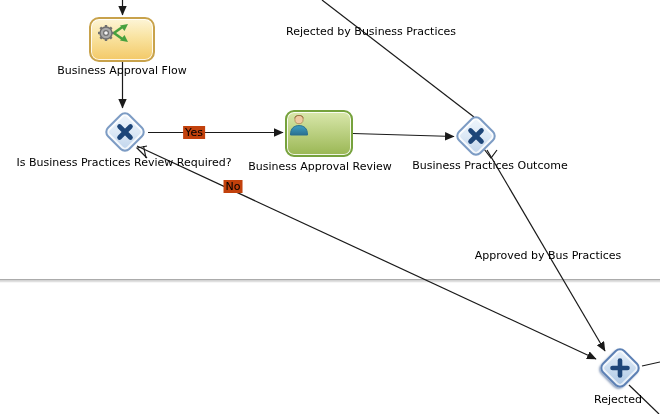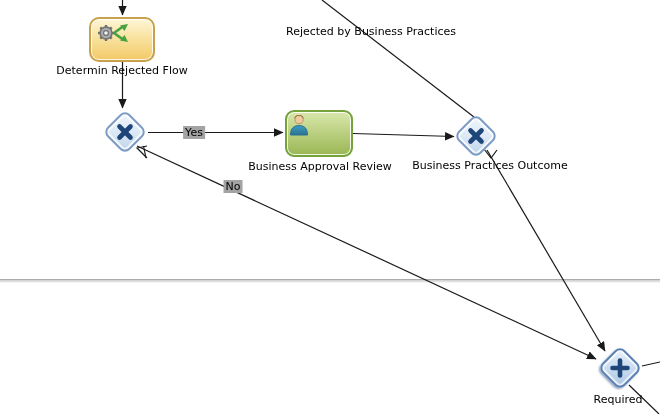--- a/index.html
+++ b/index.html
@@ -10,21 +10,21 @@
   #edge-layer{position:absolute;left:0;top:0;width:660px;height:414px;}
 
   .node-label{
     position:absolute;transform:translateX(-50%);white-space:nowrap;
     font-size:11px;color:#000;line-height:13px;
   }
   .edge-label{
     position:absolute;transform:translateX(-50%);white-space:nowrap;
     font-size:11px;color:#000;line-height:13px;text-align:center;
   }
-  .edge-label.bg{background:#a3a3a3;padding:0 2px;}
+  .edge-label.bg{background:#c2410c;padding:0 2px;}
 
   .task{
     position:absolute;box-sizing:border-box;
     box-shadow:inset 0 0 0 1px rgba(255,255,255,.85);
   }
   .task.yellow{
     left:89px;top:17px;width:66px;height:45px;border-radius:10px;
     border:2px solid var(--task-yellow-border);
     background:linear-gradient(180deg,var(--task-yellow-top) 0%,var(--task-yellow-mid) 45%,var(--task-yellow-bottom) 100%);
   }
@@ -124,29 +124,30 @@
     <circle cx="11" cy="12" r="2.4" fill="#f4f4f4" style="stroke:var(--icon-gear-outline)" stroke-width="1.2"></circle>
     <g style="stroke:var(--icon-arrow-green)" stroke-width="2.6" fill="none">
       <path d="M19,12 L28,5.5"></path>
       <path d="M19,12 L28,18.5"></path>
     </g>
     <g style="fill:var(--icon-arrow-green)">
       <polygon points="33,3 25,4.5 29.5,10"></polygon>
       <polygon points="33,21 25,19.5 29.5,14"></polygon>
     </g>
   </svg>
-  <div class="node-label" style="left:122px;top:64px">Determin Rejected Flow</div>
+  <div class="node-label" style="left:122px;top:64px">Business Approval Flow</div>
 
   <div class="diamond" style="left:109px;top:116px"></div>
   <svg class="gw-symbol" style="left:114px;top:121px" viewBox="0 0 22 22">
     <g style="stroke:var(--gateway-symbol)" stroke-width="4.6" stroke-linecap="round">
       <line x1="5.5" y1="5.5" x2="16.5" y2="16.5"></line>
       <line x1="16.5" y1="5.5" x2="5.5" y2="16.5"></line>
     </g>
   </svg>
+  <div class="node-label" style="left:124px;top:156px">Is Business Practices Review Required?</div>
 
   <div class="task green"></div>
   <svg class="task-icon" style="left:289px;top:112px" width="20" height="24" viewBox="0 0 20 24">
     <path d="M1.5,23 C1.5,16 5.2,13.6 10,13.6 C14.8,13.6 18.5,16 18.5,23 Z" fill="url(#shirtGrad)" style="stroke:var(--person-shirt-dark)" stroke-width="1"></path>
     <circle cx="10" cy="7.6" r="4.1" style="fill:var(--person-skin)" stroke="#b08655" stroke-width="0.8"></circle>
     <path d="M5.6,7 A4.5,4.5 0 0 1 14.4,7 L14.4,5.6 A4.6,3.6 0 0 0 5.6,5.6 Z" style="fill:var(--person-hair)"></path>
   </svg>
   <div class="node-label" style="left:320px;top:160px">Business Approval Review</div>
 
   <div class="diamond" style="left:460px;top:120px"></div>
@@ -158,19 +159,20 @@
   </svg>
   <div class="node-label" style="left:490px;top:159px">Business Practices Outcome</div>
 
   <div class="diamond strong" style="left:604px;top:352px"></div>
   <svg class="gw-symbol" style="left:609px;top:357px" viewBox="0 0 22 22">
     <g style="stroke:var(--gateway-symbol)" stroke-width="4.6" stroke-linecap="round">
       <line x1="11" y1="3.5" x2="11" y2="18.5"></line>
       <line x1="3.5" y1="11" x2="18.5" y2="11"></line>
     </g>
   </svg>
-  <div class="node-label" style="left:618px;top:393px">Required</div>
+  <div class="node-label" style="left:618px;top:393px">Rejected</div>
 
   <div class="edge-label bg" style="left:194px;top:126px">Yes</div>
   <div class="edge-label bg" style="left:233px;top:180px">No</div>
   <div class="edge-label" style="left:371px;top:25px">Rejected by Business Practices</div>
+  <div class="edge-label" style="left:548px;top:249px">Approved by Bus Practices</div>
 
 </div>
 
 </body></html>

